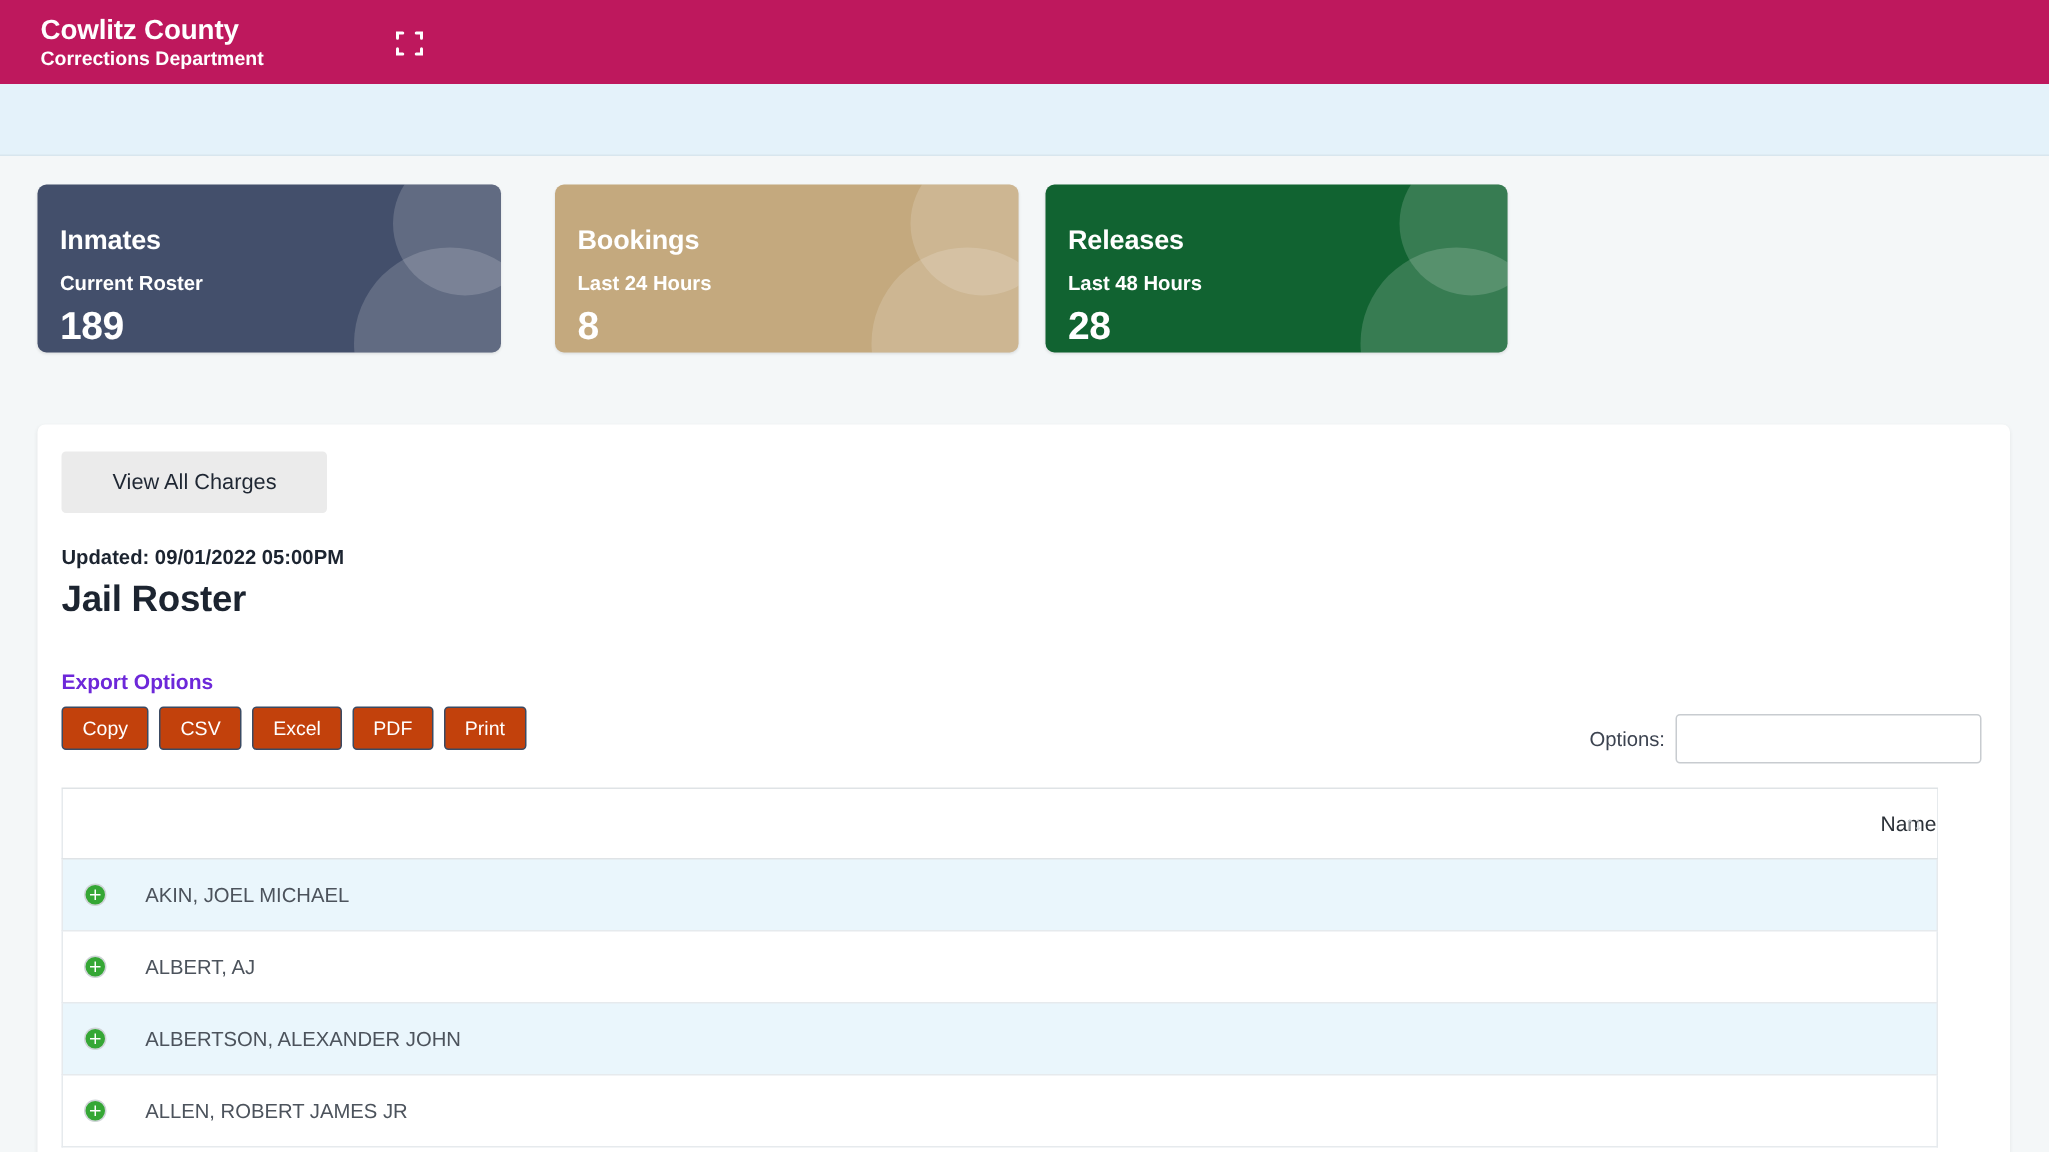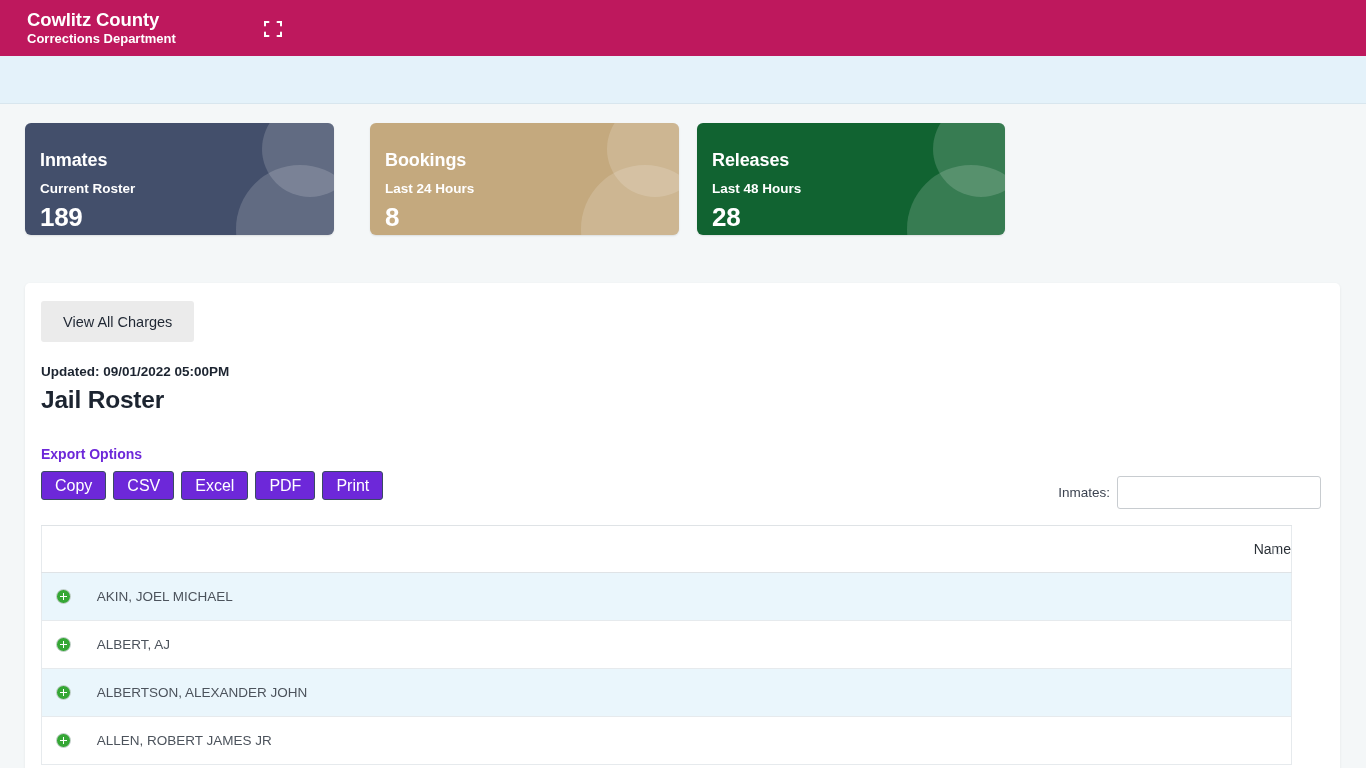--- a/index.html
+++ b/index.html
@@ -111,21 +111,21 @@
     width: 1315px; height: 500px;
     background: #ffffff;
     border-radius: 5px;
     box-shadow: 0 1px 3px rgba(0,0,0,0.07);
   }
 
   .view-charges-btn {
     position: absolute;
     left: 16px; top: 18px;
     height: 41px;
-    padding: 0 22px;
+    padding: 0 34px;
     background: #ebebeb;
     border: none;
     border-radius: 3px;
     font-family: "Liberation Sans", sans-serif;
     font-size: 14.5px;
     color: #1f2733;
     cursor: pointer;
   }
 
   .updated-text {
@@ -155,26 +155,26 @@
 
   .export-buttons {
     position: absolute;
     left: 16px; top: 188px;
     display: flex;
     gap: 7px;
   }
   .export-btn {
     height: 29px;
     padding: 0 13px;
-    background: #6d28d9;
+    background: #c2410c;
     color: #ffffff;
     border: 1px solid #3a4a63;
     border-radius: 3px;
     font-family: "Liberation Sans", sans-serif;
-    font-size: 16px;
+    font-size: 13px;
     cursor: pointer;
     display: inline-flex;
     align-items: center;
   }
 
   
   .search-wrap {
     position: absolute;
     right: 19px; top: 193px;
     display: flex;
@@ -332,21 +332,21 @@
 
   <div class="export-buttons">
     <button class="export-btn">Copy</button>
     <button class="export-btn">CSV</button>
     <button class="export-btn">Excel</button>
     <button class="export-btn">PDF</button>
     <button class="export-btn">Print</button>
   </div>
 
   <div class="search-wrap">
-    <label class="search-label">Inmates:</label>
+    <label class="search-label">Options:</label>
     <input class="search-input" type="text" value="" placeholder="" style="">
   </div>
 
   <div class="table-wrap">
     <table class="roster">
       <thead>
         <tr>
           <th>
             <span>Name</span>
             <span class="sort-icon">↑↓</span>

